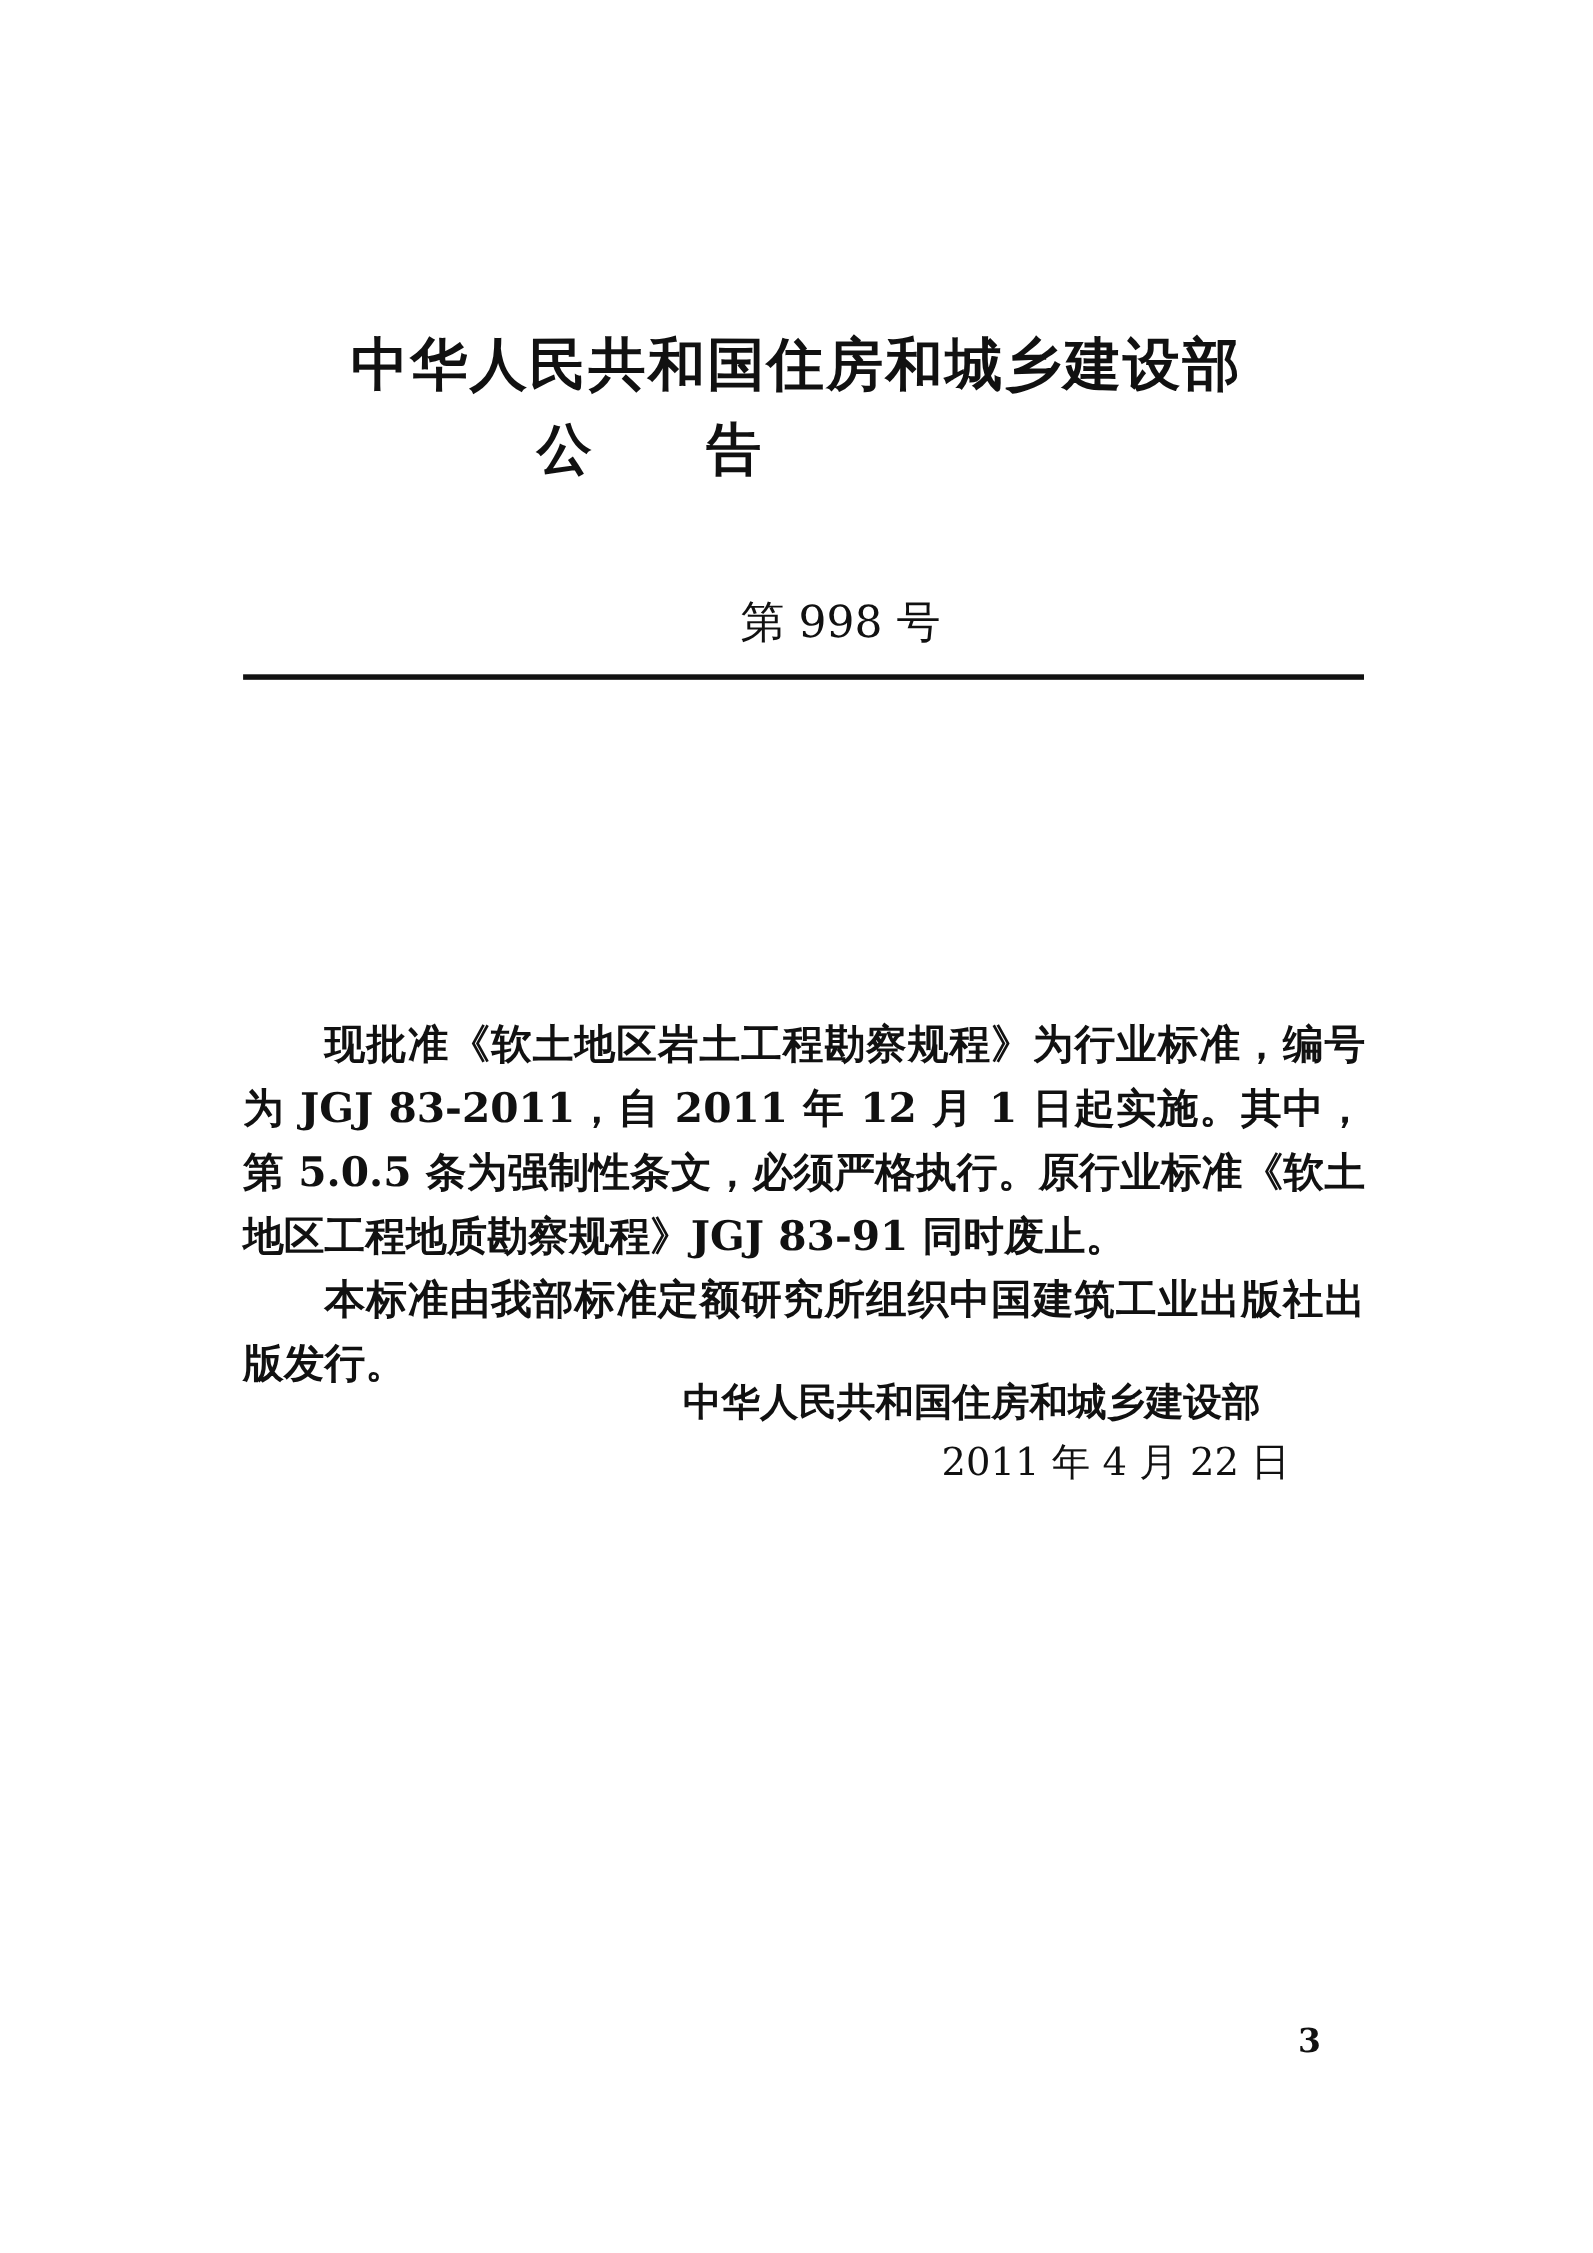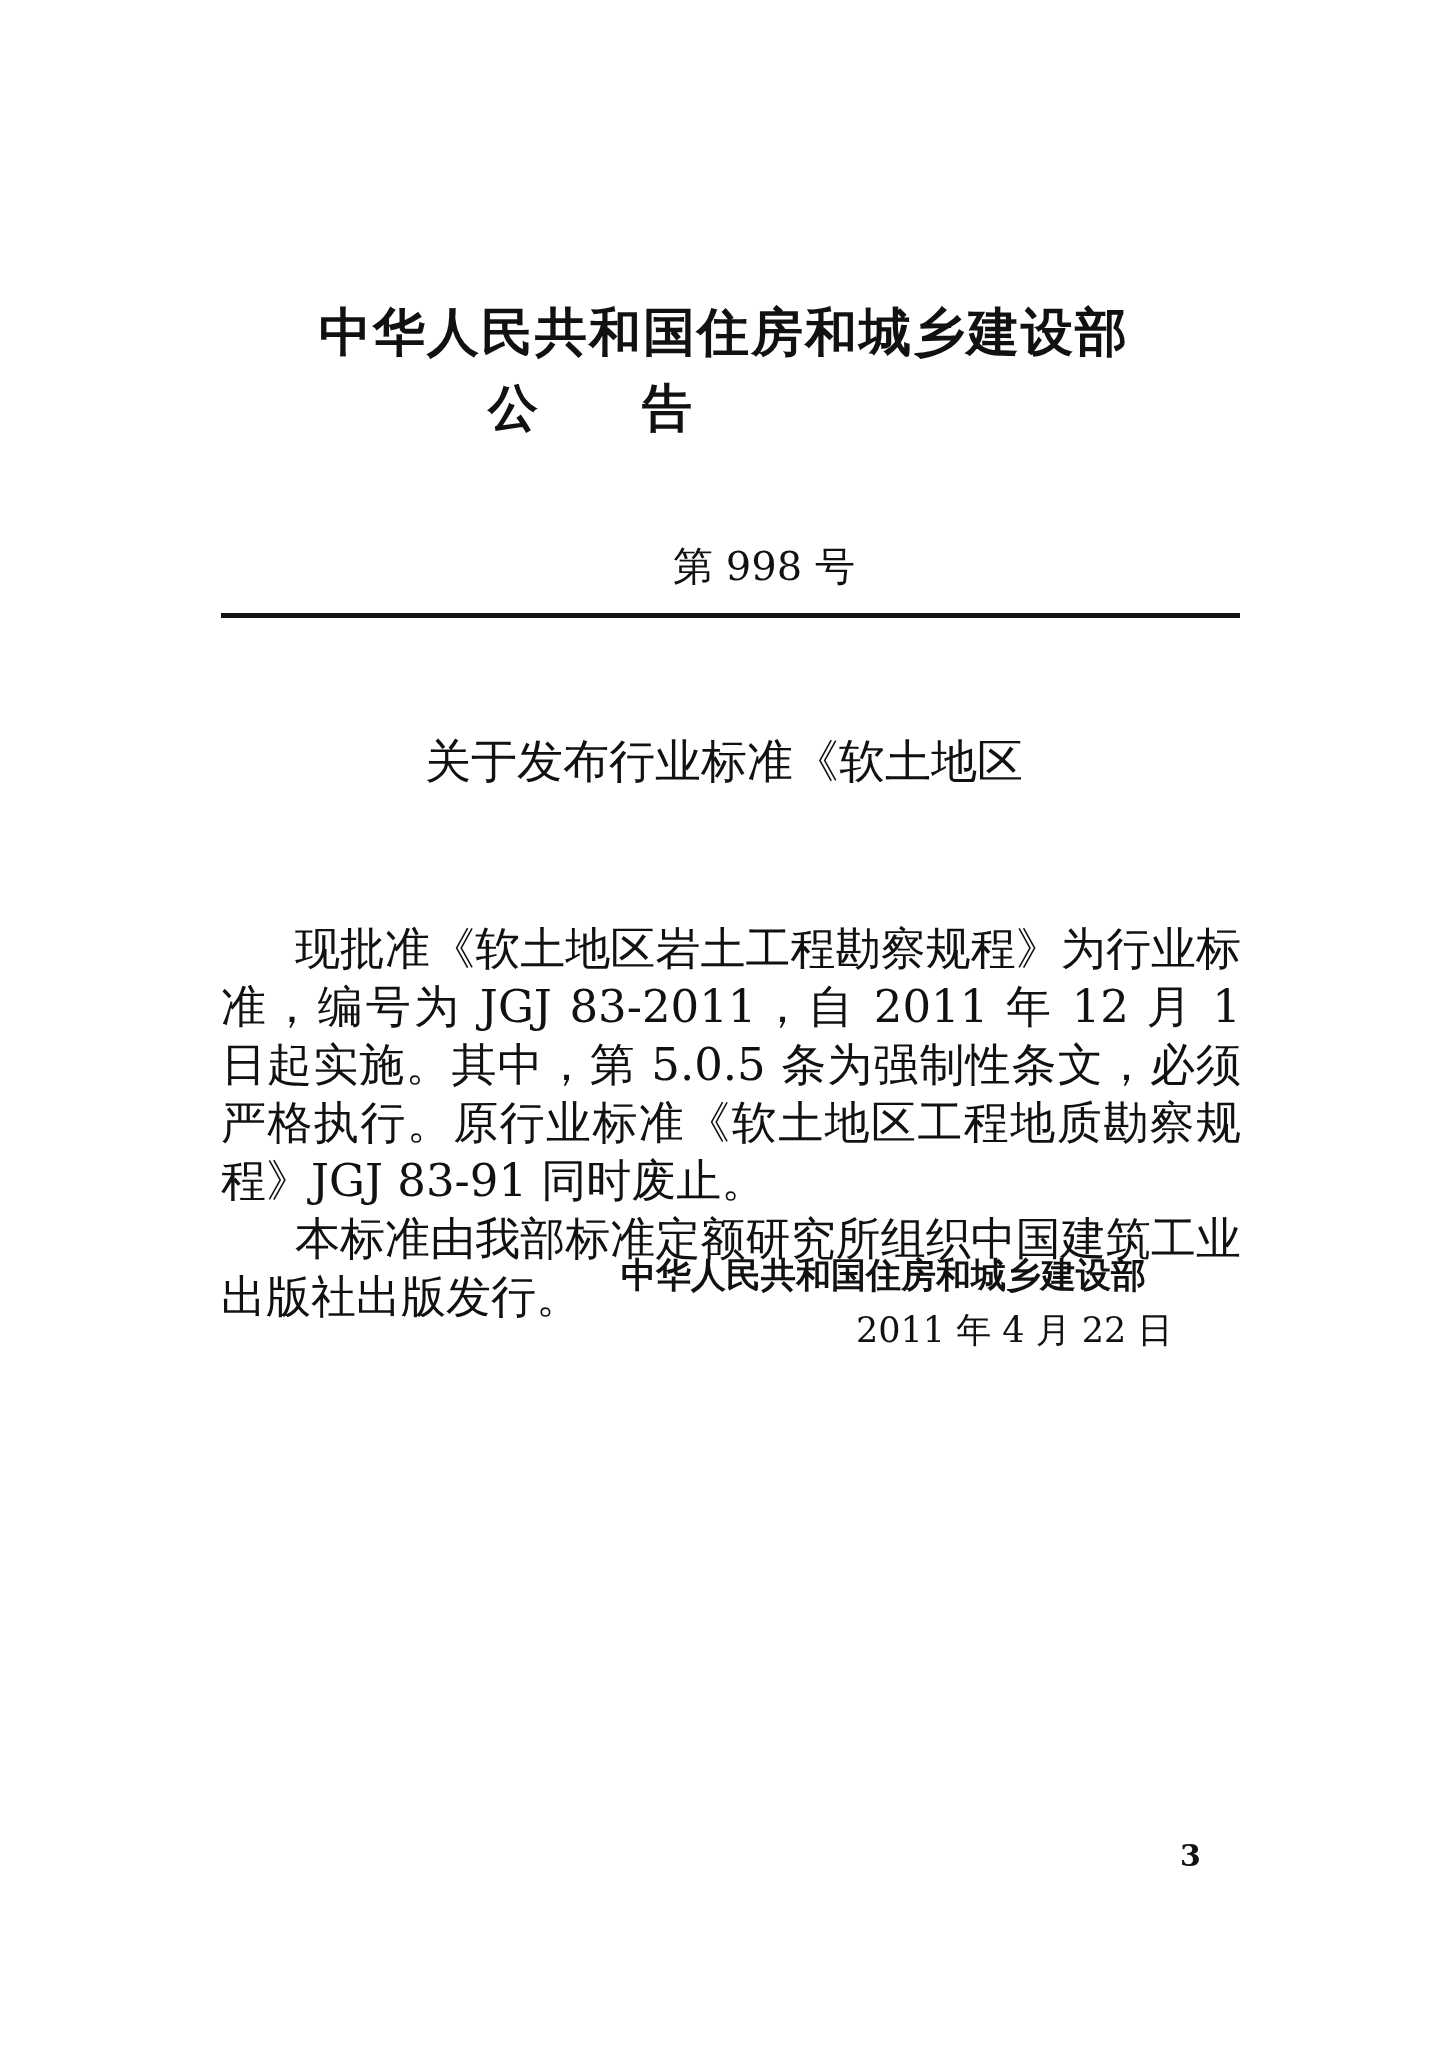--- a/index.html
+++ b/index.html
@@ -11,43 +11,42 @@
          font-size: 52px; letter-spacing: 2px; line-height: 64px; }
   .notice-label { left: 0; width: 1180px; top: 376px; text-align: center;
          font-family: "DejaVu Sans", "Liberation Sans", sans-serif; font-weight: bold;
          font-size: 50px; line-height: 64px; word-spacing: 0; }
   .notice-label span { display: inline-block; margin: 0 52px; }
   .doc-number { left: 0; width: 1448px; top: 540px; text-align: center;
          font-size: 40px; line-height: 52px; padding-left: 40px; }
   .rule { left: 221px; width: 1019px; top: 613px; height: 5px; background: #111111; }
   .subject { left: 0; width: 1448px; top: 728px; text-align: center;
          font-size: 46px; line-height: 66px; }
-  .body-text { left: 221px; width: 1020px; top: 920px; font-size: 45px; line-height: 58px;
-         text-align: justify; }
+  .body-text { left: 221px; width: 1020px; top: 920px; font-size: 37px; line-height: 58px;
+         text-align: justify; font-weight: bold; }
   .body-text p { margin: 0; text-indent: 74px; }
   .signature { left: 621px; width: 560px; top: 1250px; font-family: "DejaVu Sans", "Liberation Sans", sans-serif;
          font-weight: bold; font-size: 35px; line-height: 50px; white-space: nowrap; }
   .sign-date { left: 856px; top: 1305px; font-size: 35px; line-height: 50px; white-space: nowrap; text-align: center; }
   .page-number { left: 1180px; top: 1836px; font-weight: bold; font-size: 30px; line-height: 40px; }
 </style>
 </head>
 <body>
 
 <div class="abs ministry-title">中华人民共和国住房和城乡建设部</div>
 
 <div class="abs notice-label">
   <span>公</span><span>告</span>
 </div>
 
 <div class="abs doc-number">第 998 号</div>
 
 <div class="abs rule"></div>
 
 <div class="abs subject">
-  <div>关于发布行业标准《软土地区</div>
 </div>
 
 <div class="abs body-text">
   <p>现批准《软土地区岩土工程勘察规程》为行业标准，编号为 JGJ 83-2011，自 2011 年 12 月 1 日起实施。其中，第 5.0.5 条为强制性条文，必须严格执行。原行业标准《软土地区工程地质勘察规程》JGJ 83-91 同时废止。</p>
   <p>本标准由我部标准定额研究所组织中国建筑工业出版社出版发行。</p>
 </div>
 
 <div class="abs signature">中华人民共和国住房和城乡建设部</div>
 <div class="abs sign-date">2011 年 4 月 22 日</div>
 

